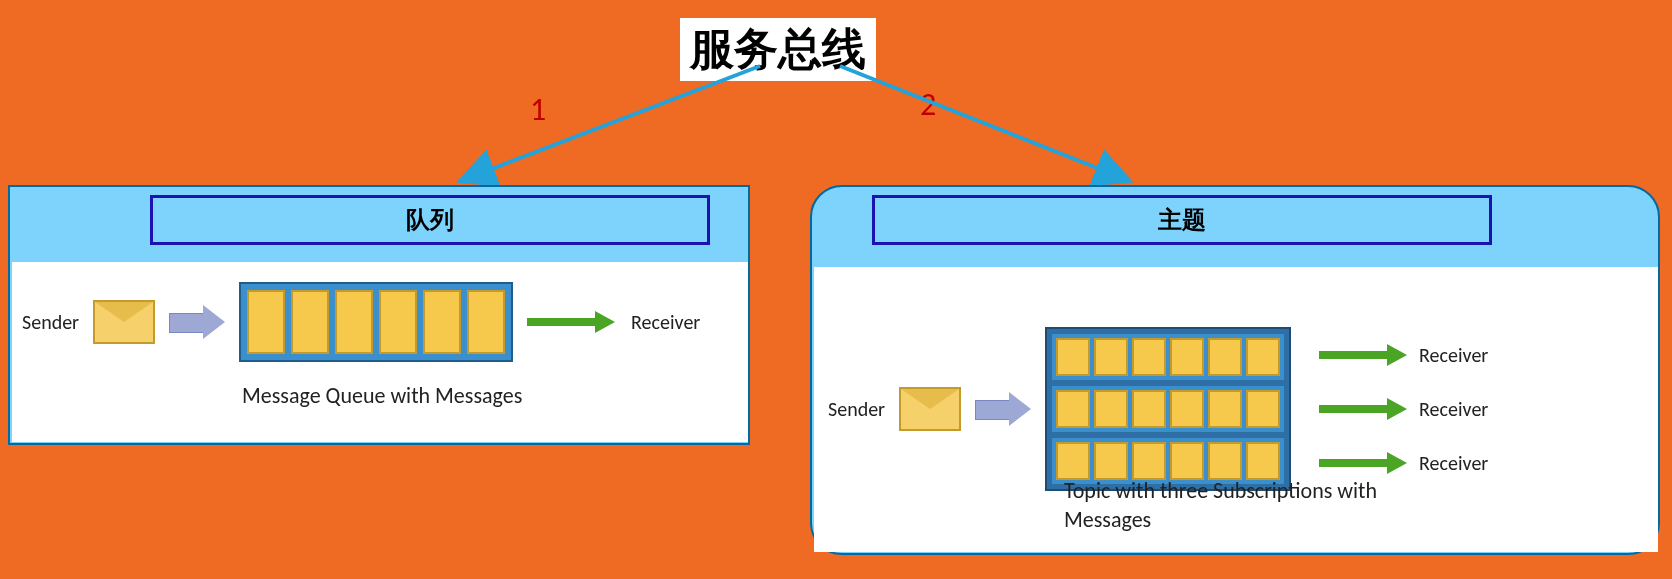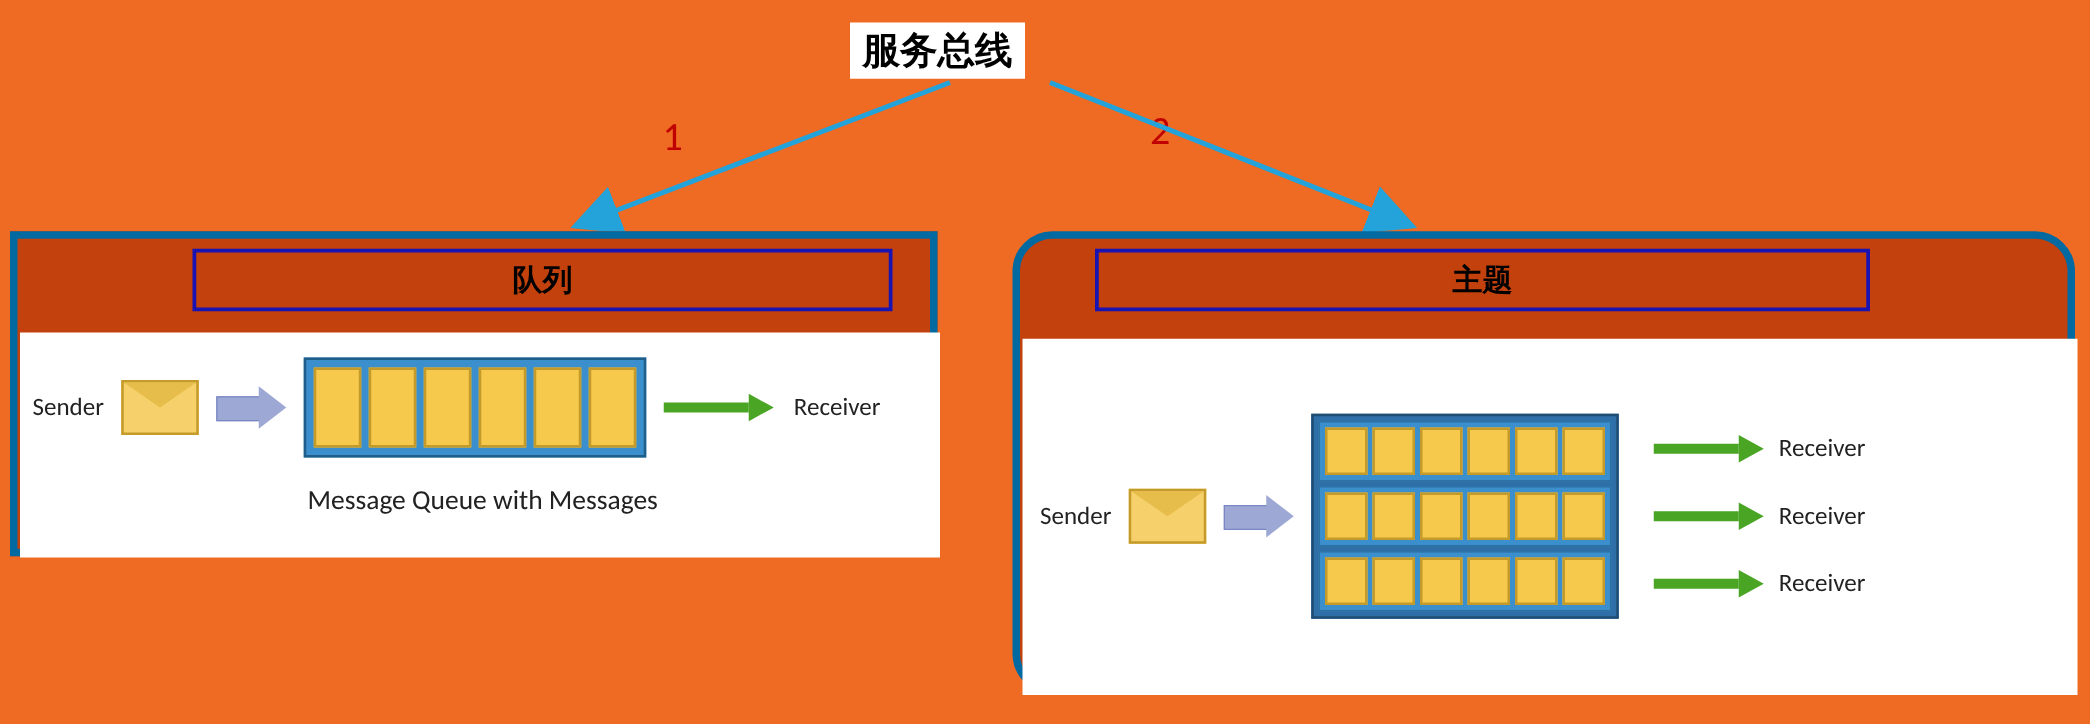--- a/index.html
+++ b/index.html
@@ -12,39 +12,39 @@
     font-family: "Segoe UI", Calibri, Arial, sans-serif;
     position: relative;
     overflow: hidden;
   }
   .title-box {
     position: absolute;
     top: 18px;
     left: 680px;
     background: #fff;
     padding: 2px 10px;
-    font-size: 30px;
+    font-size: 44px;
     font-weight: 700;
     color: #000;
   }
   .branch-num {
     position: absolute;
     font-size: 32px;
     color: #c00000;
   }
   .branch-num.n1 { top: 90px; left: 530px; }
   .branch-num.n2 { top: 85px; left: 920px; }
   .arrow-line {
     position: absolute;
     pointer-events: none;
   }
   .panel {
     position: absolute;
-    border: 6px solid #0369a1;
-    background: #c2410c;
+    border: 2px solid #0369a1;
+    background: #7dd3fc;
   }
   .panel.left  { top: 185px; left: 8px;   width: 742px; height: 260px; }
   .panel.right { top: 185px; left: 810px; width: 850px; height: 370px; border-radius: 32px; }
   .sub-title {
     position: absolute;
     top: 8px;
     border: 3px solid #1a13b3;
     background: transparent;
     font-size: 24px;
     font-weight: 700;
@@ -257,14 +257,15 @@
         <div class="recv-line">
           <div class="green-arrow"></div>
           <span class="label">Receiver</span>
         </div>
         <div class="recv-line">
           <div class="green-arrow"></div>
           <span class="label">Receiver</span>
         </div>
       </div>
     </div>
+    <div class="caption">Topic with three Subscriptions with Messages</div>
   </div>
 </div>
 
 </body></html>

